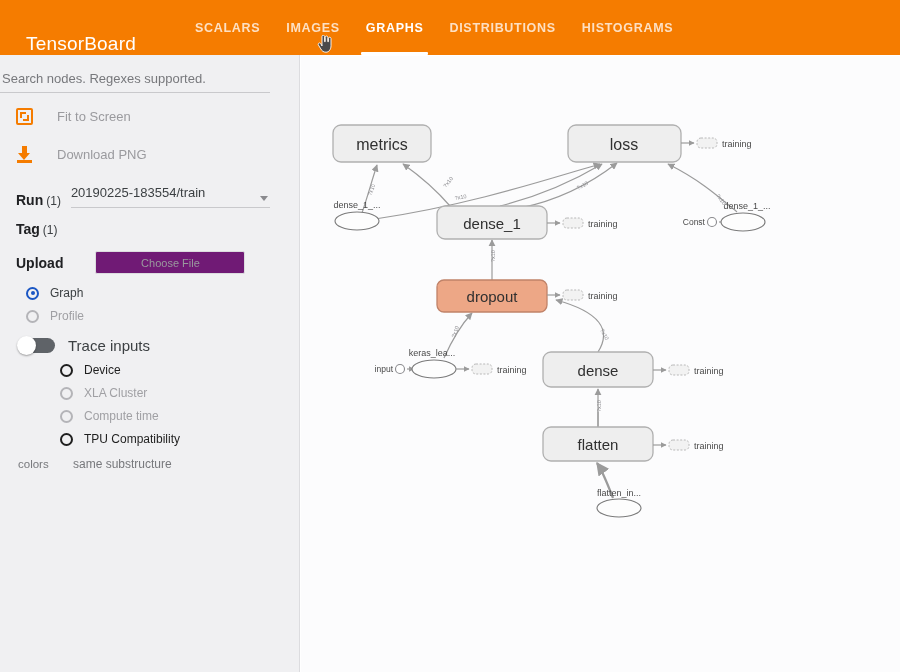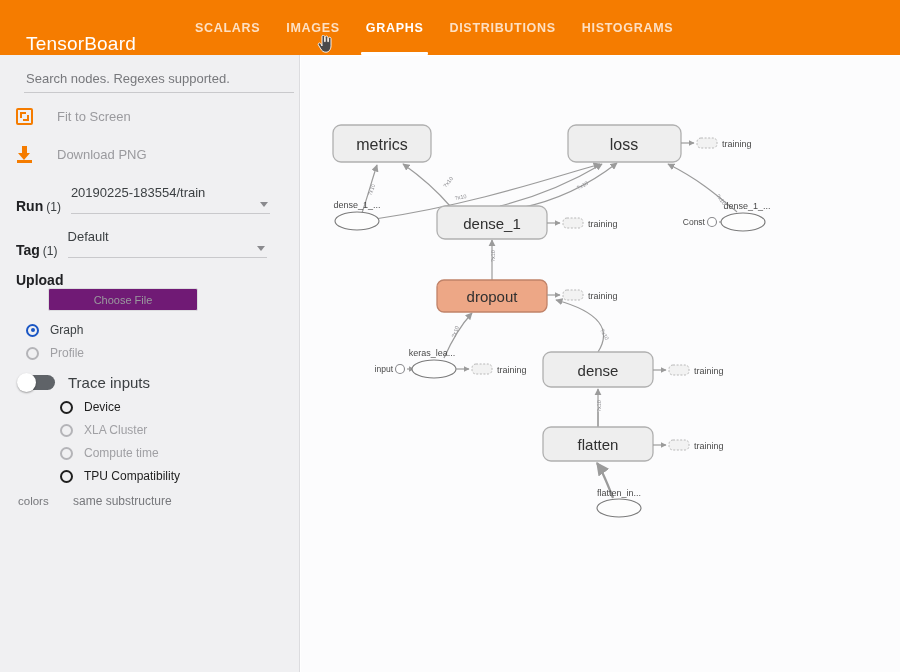--- a/index.html
+++ b/index.html
@@ -36,21 +36,21 @@
     position:absolute;left:317px;top:35px;width:16px;height:18px;z-index:40;
     pointer-events:none;
   }
 
   
   .sidebar{
     position:absolute;left:0;top:55px;width:300px;height:617px;
     background:#f0f0f2;border-right:1px solid #dcdcdf;
     box-sizing:border-box;
   }
-  .search-row{padding:14px 16px 0 24px;}
+  .search-row{padding:14px 16px 0 0;}
   .search-input{
     width:268px;border:none;border-bottom:1px solid #c9c9cc;background:transparent;
     font-family:"Liberation Sans", sans-serif;font-size:13px;color:#5f6368;
     padding:0 0 6px 2px;outline:none;
   }
   .search-input::placeholder{color:#77787c;}
 
   .icon-row{
     display:flex;align-items:center;height:30px;margin:8px 0 0 16px;cursor:pointer;
   }
@@ -74,32 +74,32 @@
     border-left:6.5px solid transparent;border-right:6.5px solid transparent;
     border-top:7px solid #f57c00;
   }
   .ic-dl .bar{position:absolute;left:1px;bottom:0;width:15px;height:2.5px;background:#f57c00;}
 
   .field-row{display:flex;align-items:flex-end;margin:10px 0 0 16px;}
   .field-label{font-size:14px;color:#202124;font-weight:700;width:auto;}
   .field-count{font-size:12px;color:#3c4043;font-weight:400;margin-left:3px;}
   .field-select{
     position:relative;margin-left:10px;width:199px;
-    border-bottom:1px solid #c9c9cc;padding-bottom:12px;cursor:pointer;
+    border-bottom:1px solid #c9c9cc;padding-bottom:6px;cursor:pointer;
   }
   .field-select .val{font-size:13px;color:#3c4043;}
   .field-select .caret{
     position:absolute;right:2px;bottom:6px;width:0;height:0;
     border-left:4px solid transparent;border-right:4px solid transparent;
     border-top:5px solid #8a8a8e;
   }
   .run-row{margin-top:14px;}
   .tag-row{margin-top:13px;}
 
-  .upload-row{display:flex;margin:14px 0 0 16px;flex-direction:column;}
+  .upload-row{display:flex;align-items:center;margin:14px 0 0 16px;}
   .upload-label{font-size:14px;color:#202124;font-weight:700;}
   .choose-btn{
     margin-left:32px;width:148px;height:21px;background:#701a75;
     border:1px solid #dcdcdf;border-radius:2px;
     display:flex;align-items:center;justify-content:center;
     font-size:11px;color:#9a9a9e;cursor:pointer;
   }
 
   .radio-row{display:flex;align-items:center;margin-left:26px;margin-top:9px;cursor:pointer;}
   .radio{
@@ -194,24 +194,20 @@
       <span class="field-count">(1)</span>
       <div class="field-select">
         <span class="val">20190225-183554/train</span>
         <span class="caret"></span>
       </div>
     </div>
 
     <div class="field-row tag-row">
       <span class="field-label">Tag</span>
       <span class="field-count">(1)</span>
-      <div class="field-select">
-        <span class="val">Default</span>
-        <span class="caret"></span>
-      </div>
     </div>
 
     <div class="upload-row">
       <span class="upload-label">Upload</span>
       <div class="choose-btn">Choose File</div>
     </div>
 
     <div class="radio-row" style="margin-top:12px;">
       <span class="radio on"></span>
       <span class="rlbl strong">Graph</span>

